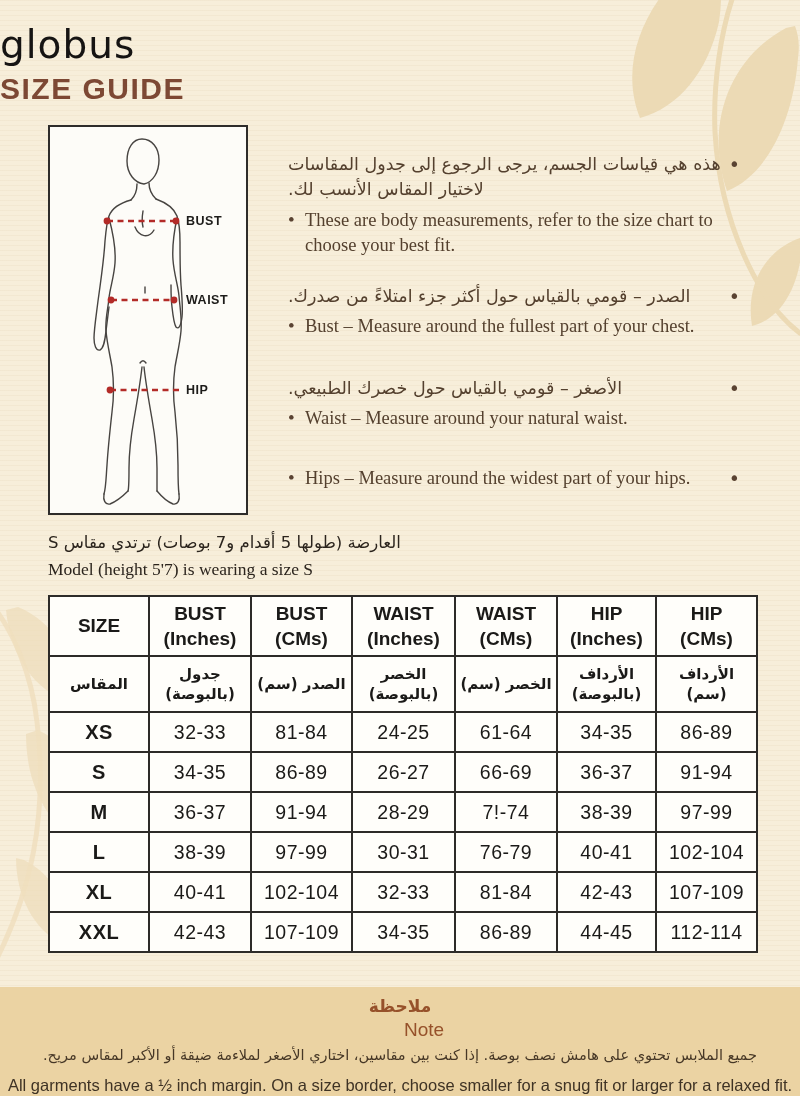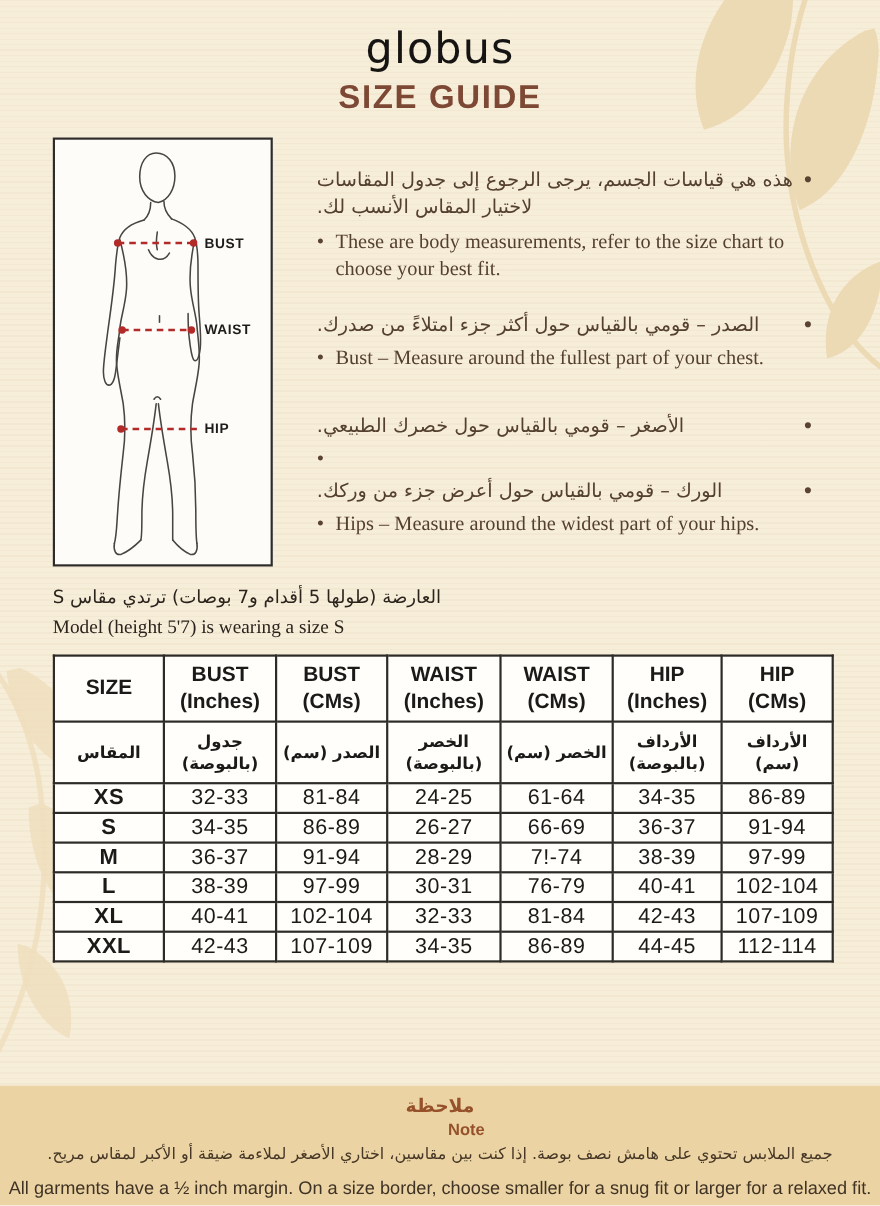--- a/index.html
+++ b/index.html
@@ -9,21 +9,21 @@
     position:relative; width:800px; height:1096px; overflow:hidden;
     background-color:#f7eeda;
     background-image: repeating-linear-gradient(180deg,
       rgba(220,200,165,0.16) 0px, rgba(220,200,165,0.16) 1px,
       rgba(0,0,0,0) 1px, rgba(0,0,0,0) 5px);
   }
   .ornament { position:absolute; pointer-events:none; }
   .ornament.tr { top:0; right:0; }
   .ornament.lf { top:552px; left:0; opacity:.8; }
 
-  .header { position:absolute; top:22px; left:0; width:800px; text-align:center; }
+  .header { position:absolute; top:22px; left:0; width:800px; text-align:left; }
   .logo { font-family:"DejaVu Sans", sans-serif; font-size:39px; color:#161413; letter-spacing:1px; }
   .title { margin-top:5px; font-size:30px; font-weight:bold; color:#7d4834; letter-spacing:1.5px; }
 
   .figure-box {
     position:absolute; left:48px; top:125px; width:200px; height:390px;
     background:#fdfcf8; border:2px solid #2e2c2a;
   }
   .figure-box svg { display:block; width:100%; height:100%; }
 
   .bullets { position:absolute; left:288px; top:152px; width:452px; color:#54402e; }
@@ -53,30 +53,30 @@
   }
   .size-table th, .size-table td {
     border:2px solid #2d2b28; background:#fffefa; text-align:center; vertical-align:middle;
     color:#1b1a18; padding:0 2px;
   }
   .size-table .h-en th { height:60px; font-size:19px; font-weight:bold; line-height:1.32; }
   .size-table .h-ar th {
     height:56px; font-family:"DejaVu Sans", sans-serif; direction:rtl;
     font-size:15px; font-weight:bold; line-height:1.35;
   }
-  .size-table .d-row td, .size-table .d-row th { height:27px; font-size:19.5px; letter-spacing:.5px; }
+  .size-table .d-row td, .size-table .d-row th { height:40px; font-size:19.5px; letter-spacing:.5px; }
   .size-table .d-row th { font-weight:bold; font-size:20px; }
   .size-table .d-row td { font-weight:normal; }
 
   .note-band {
     position:absolute; left:0; top:987px; width:800px; height:109px;
     background:#ebd3a3; text-align:center; padding-top:9px;
   }
   .note-title-ar { font-family:"DejaVu Sans", sans-serif; font-size:17px; font-weight:bold; color:#96512a; }
-  .note-title-en { font-size:15px; font-weight:bold; color:#96512a; margin-top:3px;margin-left:48px; }
+  .note-title-en { font-size:19px; font-weight:normal; color:#96512a; margin-top:3px;margin-left:48px; }
   .note-body-ar {
     font-family:"DejaVu Sans", sans-serif; direction:rtl; font-size:14.5px;
     color:#463726; margin-top:6px; white-space:nowrap;
   }
   .note-body-en { font-size:16.5px; color:#3f3325; margin-top:13px; white-space:nowrap; }
 </style>
 </head>
 <body>
 
 <div class="page">
@@ -176,26 +176,26 @@
         <span>Bust – Measure around the fullest part of your chest.</span>
       </div>
     </div>
     <div class="group" style="margin-bottom:34px">
       <div class="b-ar">
         <span class="dot dot-r">•</span>
         <span>الأصغر – قومي بالقياس حول خصرك الطبيعي.</span>
       </div>
       <div class="b-en">
         <span class="dot dot-l">•</span>
+        <span>Waist – Measure around your natural waist.</span>
       </div>
     </div>
     <div class="group" style="margin-bottom:0">
       <div class="b-ar">
         <span class="dot dot-r">•</span>
-        <span>الورك – قومي بالقياس حول أعرض جزء من وركك.</span>
       </div>
       <div class="b-en">
         <span class="dot dot-l">•</span>
         <span>Hips – Measure around the widest part of your hips.</span>
       </div>
     </div>
   </div>
 
   <div class="model-note">
     <div class="m-ar">العارضة (طولها 5 أقدام و7 بوصات) ترتدي مقاس S</div>

